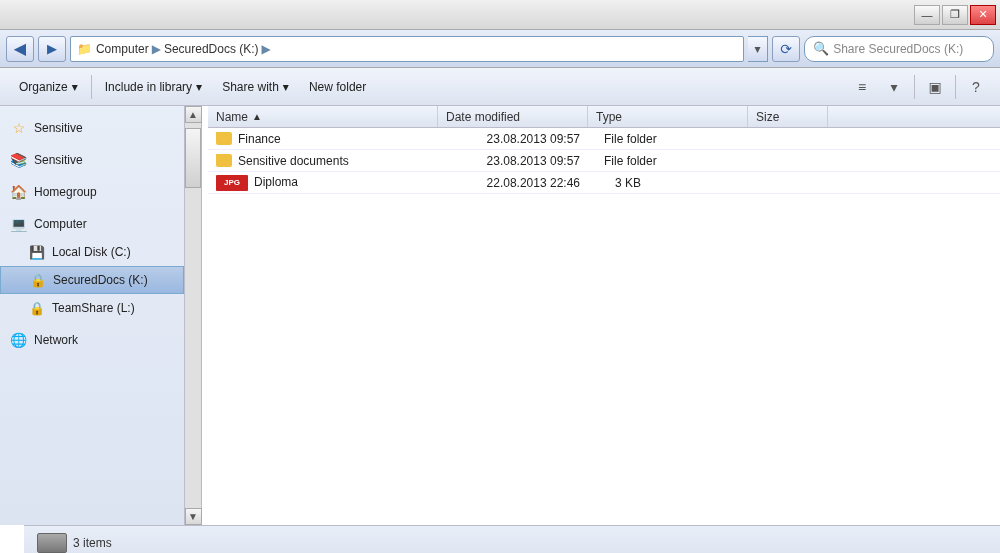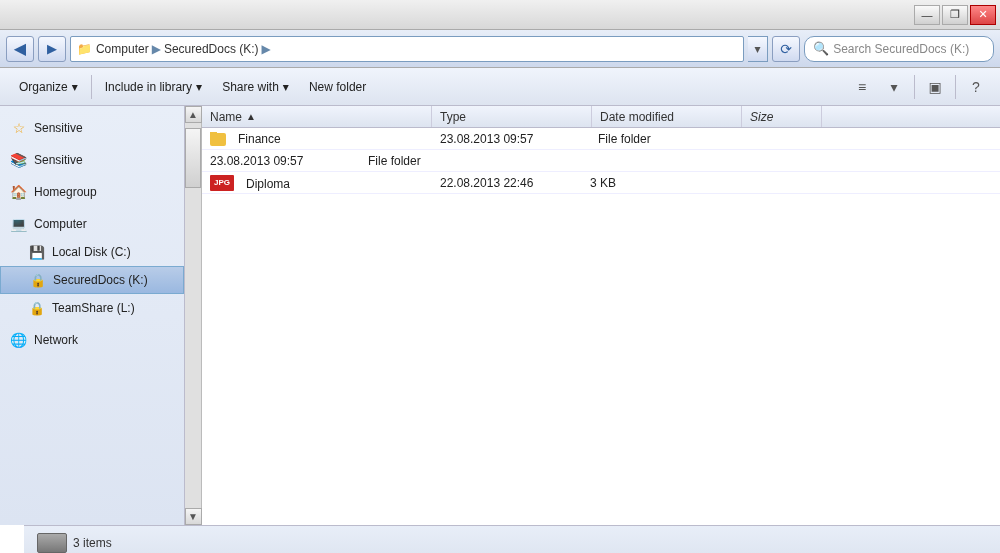--- a/index.html
+++ b/index.html
@@ -261,20 +261,21 @@
       background: linear-gradient(to bottom, #f5f5f5, #d0d0d0);
       border: 1px solid #aaa;
       position: absolute;
       top: 5px;
     }
 
     
     .file-list {
       flex: 1;
       overflow: hidden;
+      padding-left: 6px;
     }
     .file-list-header {
       height: 22px;
       background: linear-gradient(to bottom, #f0f4fc, #dde4f0);
       border-bottom: 1px solid #bbc;
       display: flex;
       align-items: center;
     }
     .col-header {
       padding: 0 8px;
@@ -283,21 +284,21 @@
       border-right: 1px solid #ccd;
       height: 100%;
       display: flex;
       align-items: center;
       cursor: pointer;
       white-space: nowrap;
     }
     .col-name { width: 230px; }
     .col-date { width: 150px; }
     .col-type { width: 160px; }
-    .col-size { width: 80px; font-style: italic; }
+    .col-size { width: 80px; }
     .sort-arrow { margin-left: 4px; font-size: 10px; }
 
     .file-rows {
       background: #fff;
     }
     .file-row {
       height: 22px;
       display: flex;
       align-items: center;
       border-bottom: 1px solid #eef;
@@ -307,26 +308,26 @@
       padding: 0 8px;
       font-size: 12px;
       color: #222;
       white-space: nowrap;
       overflow: hidden;
       text-overflow: ellipsis;
     }
     .file-name-cell {
       width: 230px;
       display: flex;
-      align-items: flex-end;
-      gap: 12px;
-    }
-    .file-date-cell { width: 150px; }
+      align-items: flex-start;
+      gap: 6px;
+    }
+    .file-date-cell { width: 150px; text-align: right; }
     .file-type-cell { width: 160px; margin-left: 8px; }
-    .file-size-cell { width: 80px; text-align: left; }
+    .file-size-cell { width: 80px; text-align: center; }
 
     
     .folder-icon {
       width: 16px;
       height: 13px;
       background: #f0c040;
       border-radius: 0 2px 2px 2px;
       position: relative;
       flex-shrink: 0;
     }
@@ -334,21 +335,21 @@
       content: '';
       position: absolute;
       top: -3px;
       left: 0;
       width: 7px;
       height: 3px;
       background: #f0c040;
       border-radius: 2px 2px 0 0;
     }
     .jpg-icon {
-      width: 24px;
+      width: 32px;
       height: 16px;
       background: #cc2222;
       display: flex;
       align-items: center;
       justify-content: center;
       font-size: 8px;
       color: #fff;
       font-weight: bold;
       border-radius: 1px;
       flex-shrink: 0;
@@ -394,21 +395,21 @@
     <span style="margin-right:4px; color:#668;">📁</span>
     <span>Computer</span>
     <span class="path-arrow">▶</span>
     <span>SecuredDocs (K:)</span>
     <span class="path-arrow">▶</span>
   </div>
   <div class="path-dropdown">▾</div>
   <div class="refresh-btn">⟳</div>
   <div class="search-bar">
     <span class="search-icon-inline">🔍</span>
-    <span style="color:#888;">Search SecuredDocs (K:)</span>
+    <span style="color:#888;">Share SecuredDocs (K:)</span>
   </div>
 </div>
 
 <div class="toolbar">
   <button class="toolbar-btn">
     <span>Organize</span>
     <span>▾</span>
   </button>
   <div class="toolbar-sep"></div>
   <button class="toolbar-btn">
@@ -505,25 +506,25 @@
       <div class="scroll-arrow">▼</div>
     </div>
 
     <div class="file-list">
 
       <div class="file-list-header">
         <div class="col-header col-name">
           <span>Name</span>
           <span class="sort-arrow">▲</span>
         </div>
+        <div class="col-header col-date">
+          <span>Date modified</span>
+        </div>
         <div class="col-header col-type">
           <span>Type</span>
-        </div>
-        <div class="col-header col-date">
-          <span>Date modified</span>
         </div>
         <div class="col-header col-size">
           <span>Size</span>
         </div>
       </div>
 
       <div class="file-rows">
 
         <div class="file-row">
           <div class="file-cell file-name-cell">
@@ -535,20 +536,24 @@
           </div>
           <div class="file-cell file-type-cell">
             <span>File folder</span>
           </div>
           <div class="file-cell file-size-cell">
             <span></span>
           </div>
         </div>
 
         <div class="file-row">
+          <div class="file-cell file-name-cell">
+            <div class="folder-icon"></div>
+            <span>Sensitive documents</span>
+          </div>
           <div class="file-cell file-date-cell">
             <span>23.08.2013 09:57</span>
           </div>
           <div class="file-cell file-type-cell">
             <span>File folder</span>
           </div>
           <div class="file-cell file-size-cell">
             <span></span>
           </div>
         </div>

